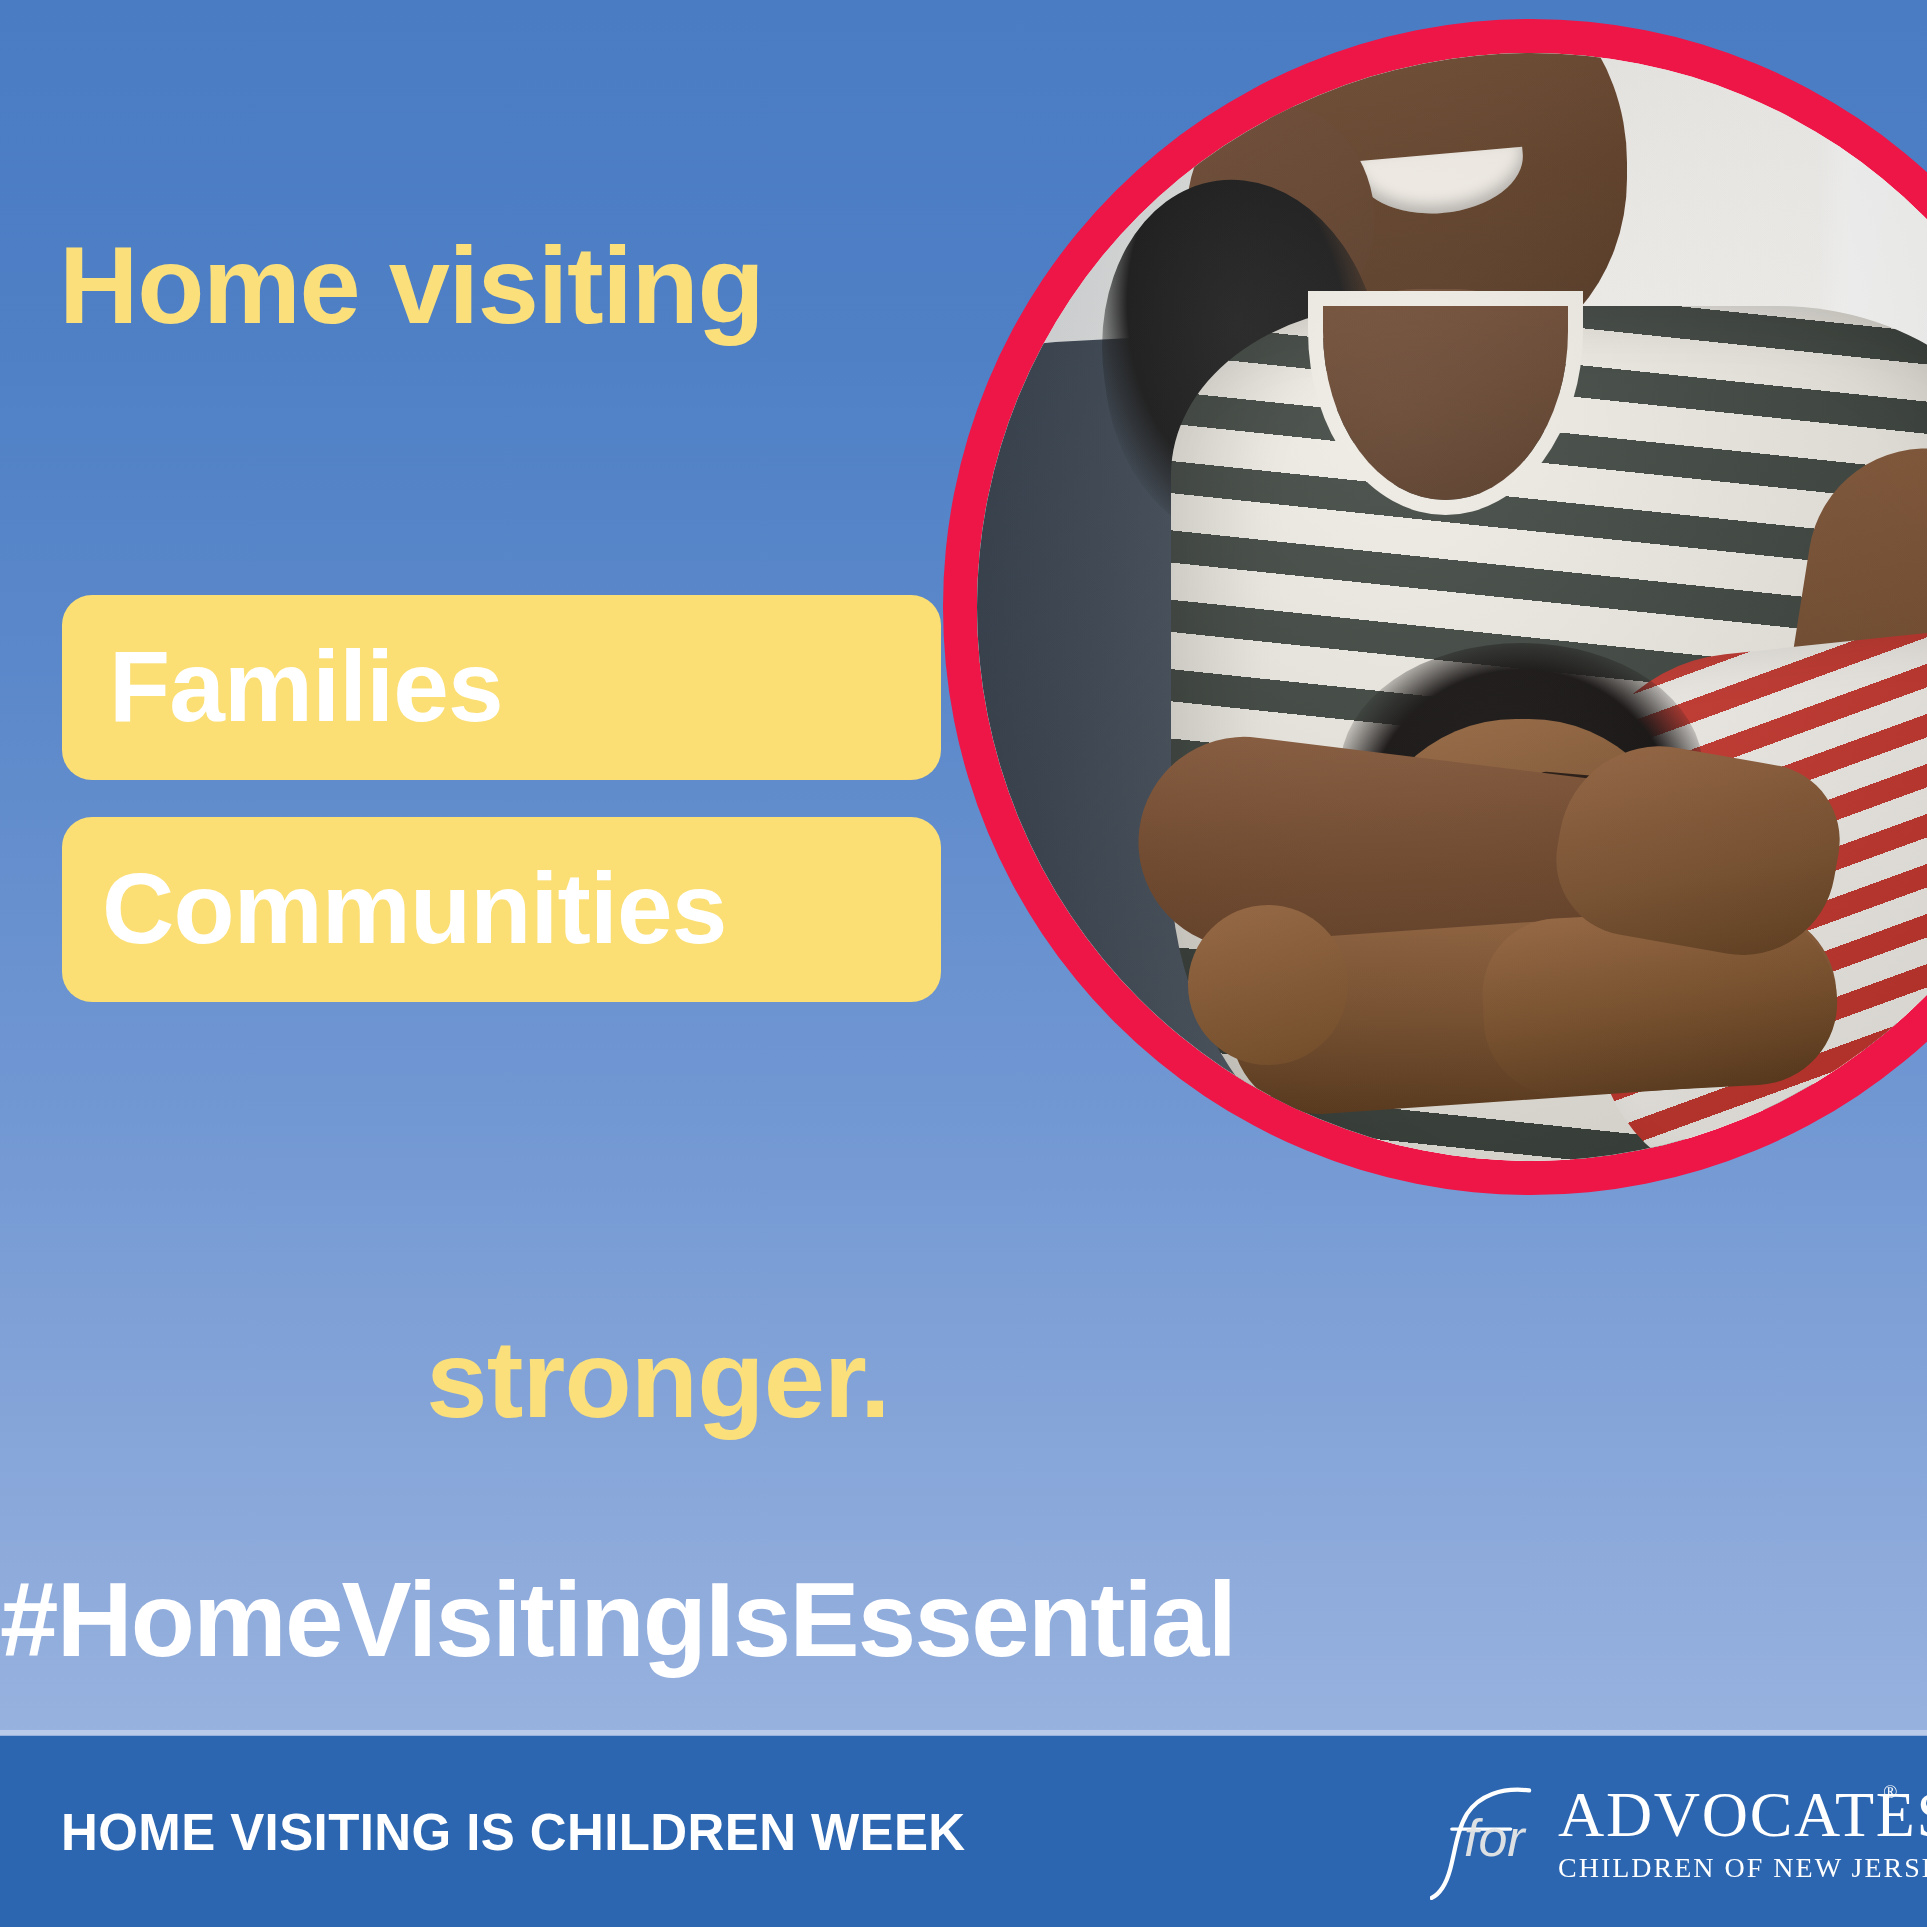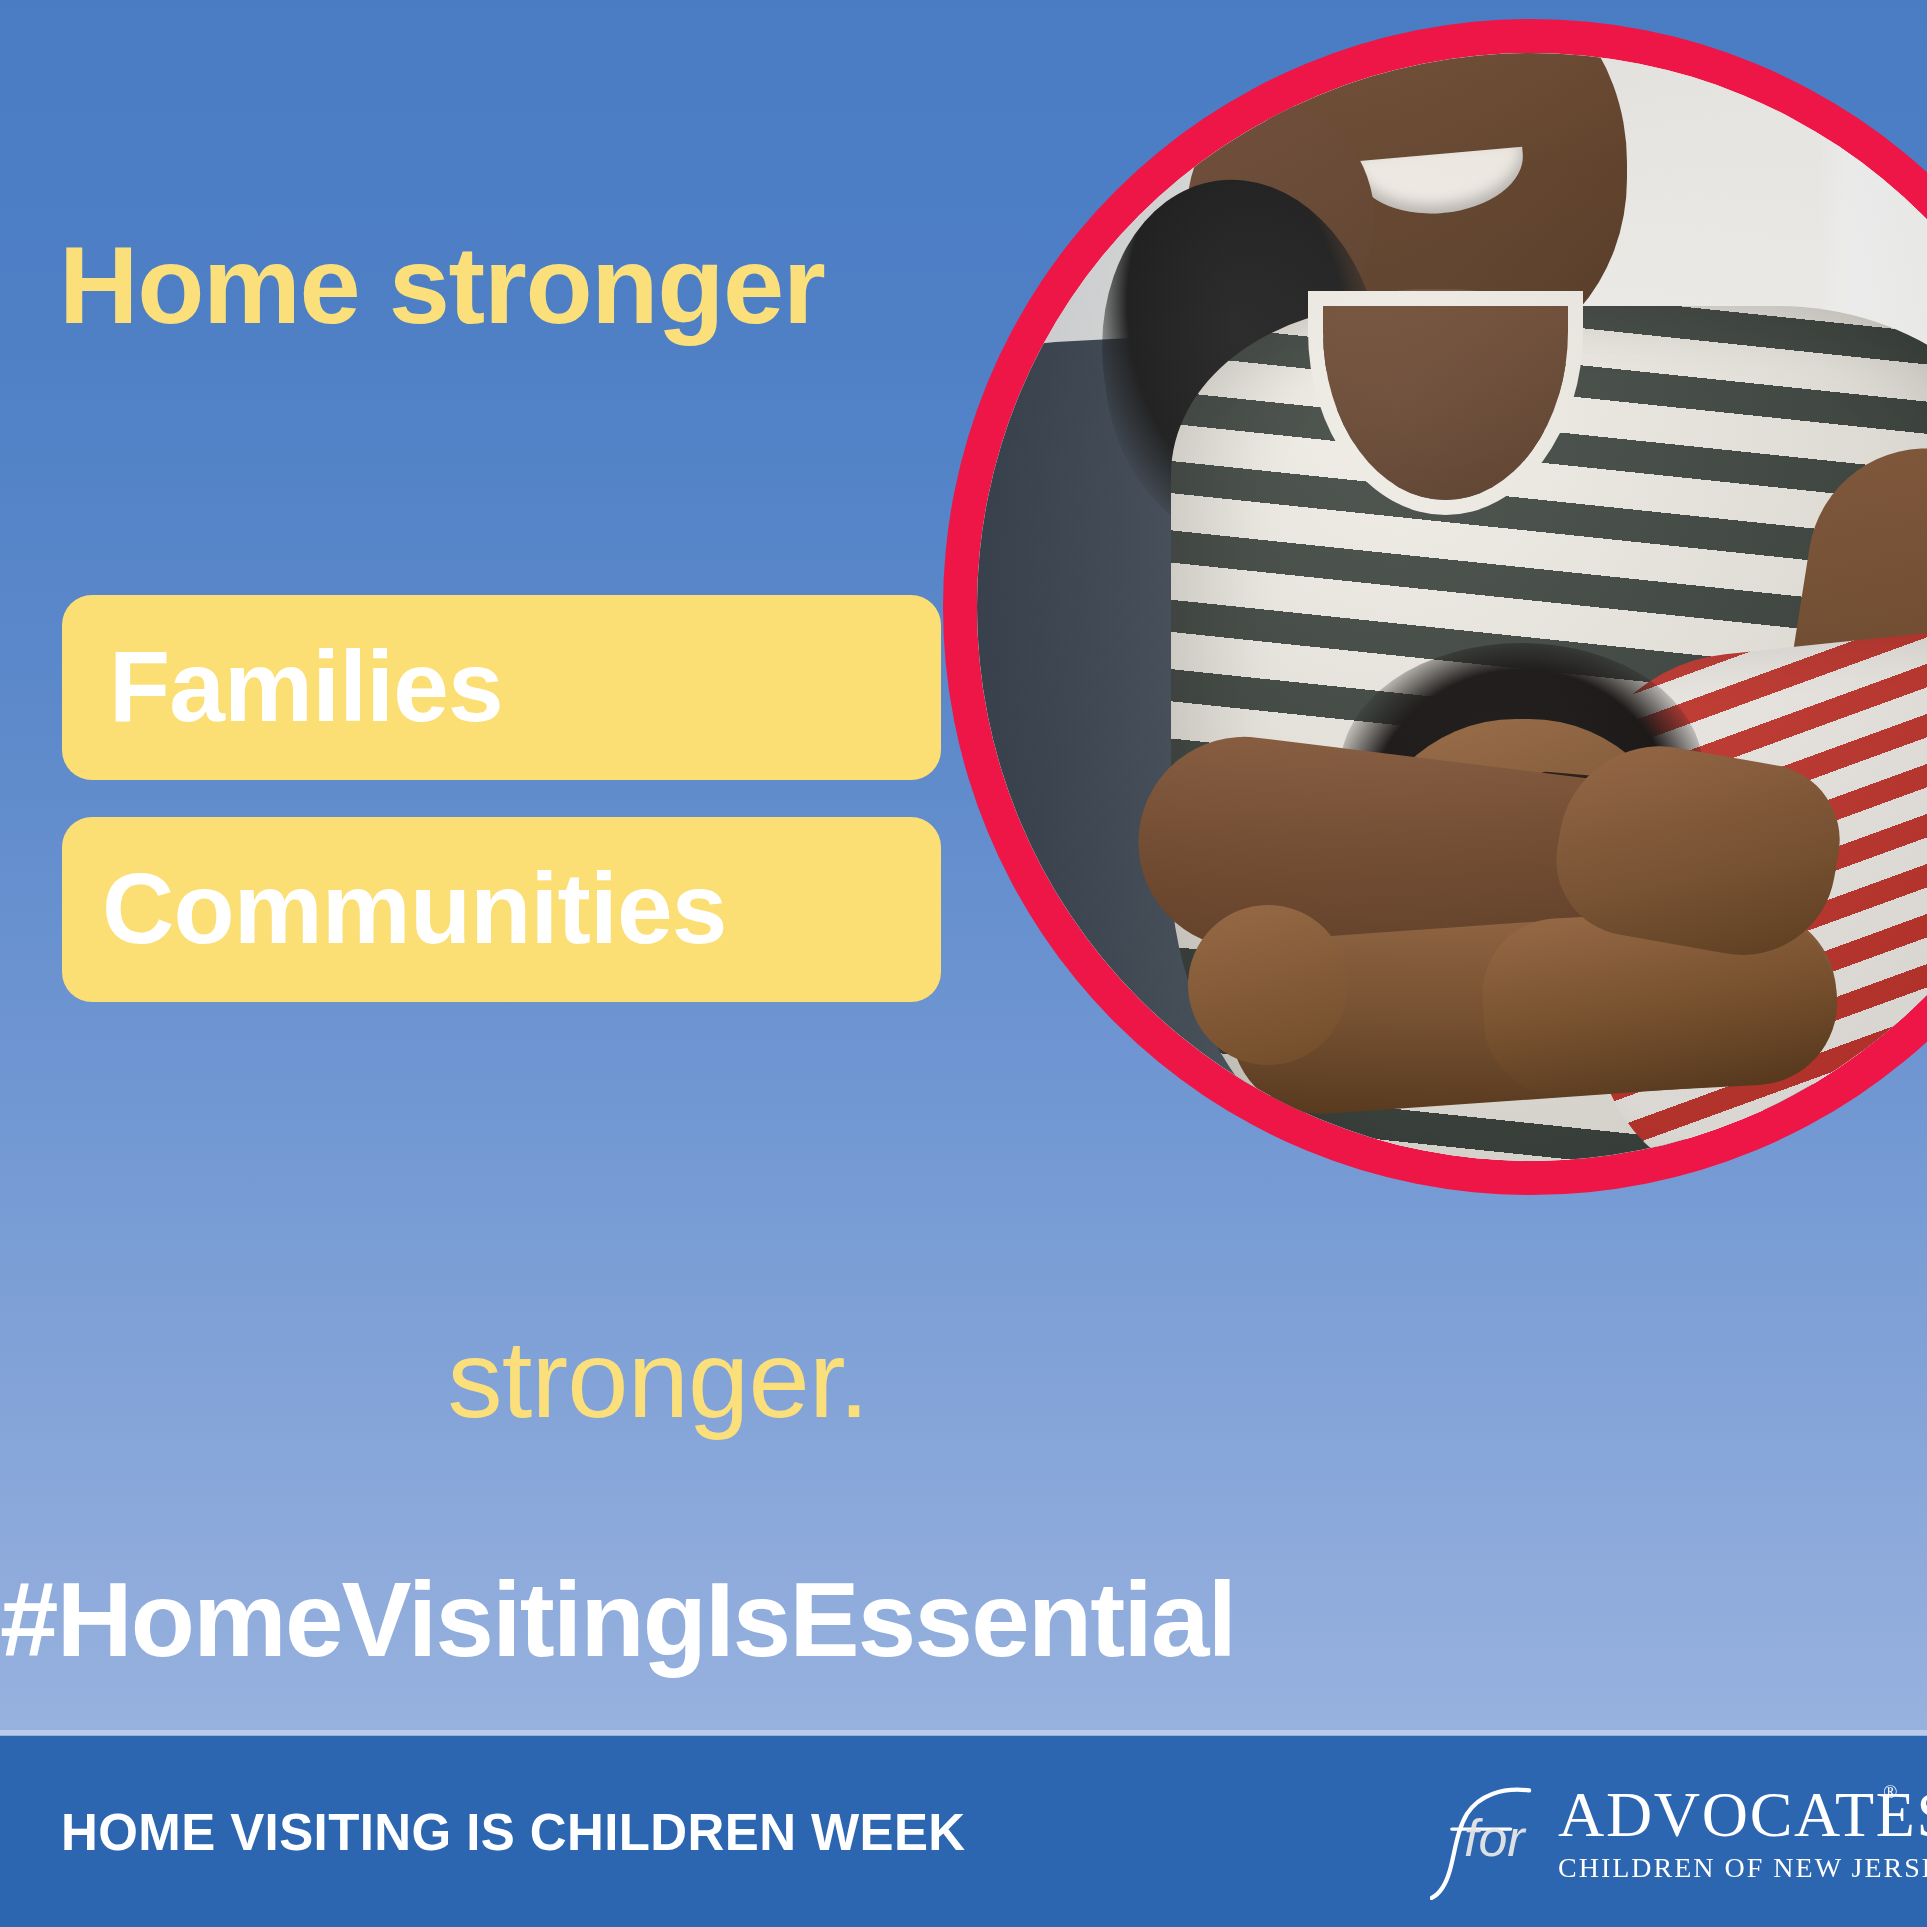--- a/index.html
+++ b/index.html
@@ -289,21 +289,21 @@
   .bar.b3 span { left: 40px; font-size: 100px; }
 
   .stronger {
     position: absolute;
     left: 0;
     top: 1324px;
     width: 1316px;
     text-align: center;
     color: #fadf7b;
     font-size: 110px;
-    font-weight: normal;
+    font-weight: bold;
     line-height: 1;
     letter-spacing: -0.8px;
   }
 
   .hashtag {
     position: absolute;
     left: 0;
     top: 1567px;
     width: 1928px;
     color: #ffffff;
@@ -428,21 +428,21 @@
       <div class="baby-arm"></div>
       <div class="mom-grip"></div>
       <div class="dad-hand"></div>
       <div class="baby-fist"></div>
 
       <div class="photo-shade"></div>
     </div>
   </div>
 
   <div class="headline">
-    <span>Home stronger</span>
+    <span>Home visiting</span>
   </div>
 
   <div class="barlist">
     <div class="bar b1">
       <span>Families</span>
     </div>
     <div class="bar b3">
       <span>Communities</span>
     </div>
   </div>

